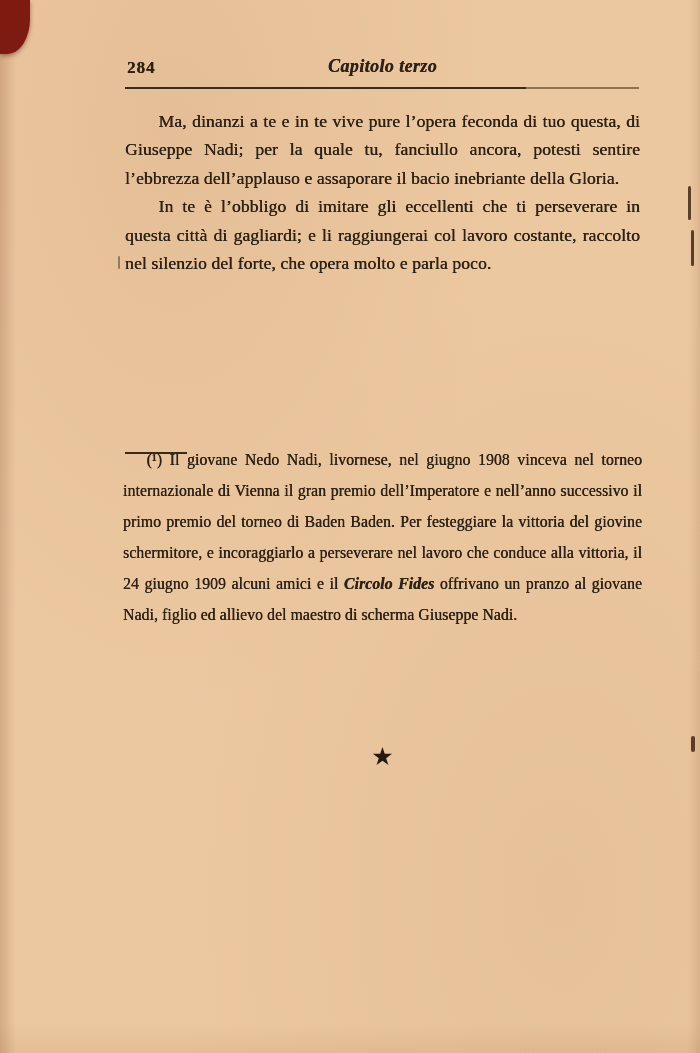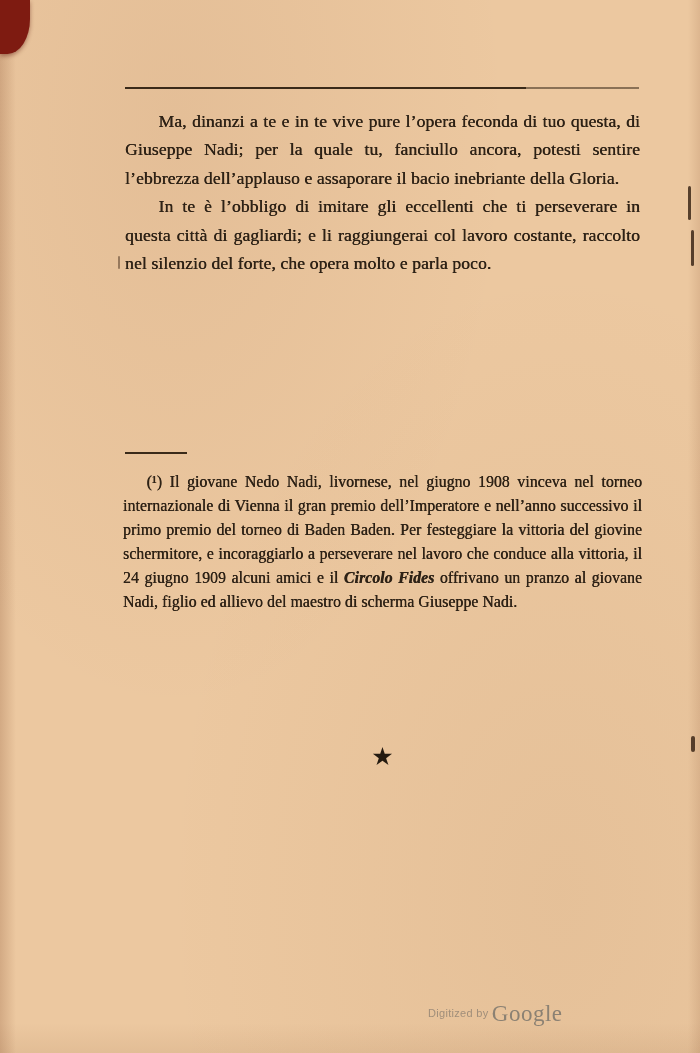--- a/index.html
+++ b/index.html
@@ -56,22 +56,22 @@
     font-size: 17.6px; line-height: 28.4px;
     text-align: justify; letter-spacing: 0.1px;
   }
   .body-text p { margin: 0; text-indent: 1.9em; }
 
   .footnote-separator {
     position: absolute; left: 125px; top: 452px;
     width: 62px; height: 2px; background: #3a2a19;
   }
   .footnote {
-    position: absolute; left: 123px; top: 470px; width: 519px;
-    font-size: 15.7px; line-height: 24px;
+    position: absolute; left: 123px; top: 444px; width: 519px;
+    font-size: 15.7px; line-height: 31px;
     text-align: justify; letter-spacing: 0.1px;
   }
   .footnote p { margin: 0; text-indent: 1.5em; }
   .footnote .fn-italic { font-style: italic; font-weight: bold; }
 
   .star-row {
     position: absolute; left: 125px; top: 742px; width: 515px;
     text-align: center; font-size: 25px; color: #241a10;
   }
 
@@ -91,34 +91,35 @@
 <body>
 
 <div class="page">
 
   <div class="binding-corner"></div>
   <div class="edge-mark m1"></div>
   <div class="edge-mark m2"></div>
   <div class="edge-mark m3"></div>
   <div class="edge-mark m4"></div>
 
+  <div class="header">
+    <span class="page-number ink">284</span>
+    <span class="chapter-title ink">Capitolo terzo</span>
+  </div>
   <div class="header-rule"></div>
 
   <div class="body-text ink">
     <p>Ma, dinanzi a te e in te vive pure l’opera feconda di tuo questa, di Giuseppe Nadi; per la quale tu, fanciullo ancora, potesti sentire l’ebbrezza dell’applauso e assaporare il bacio inebriante della Gloria.</p>
     <p>In te è l’obbligo di imitare gli eccellenti che ti perseverare in questa città di gagliardi; e li raggiungerai col lavoro costante, raccolto nel silenzio del forte, che opera molto e parla poco.</p>
   </div>
 
   <div class="footnote-separator"></div>
 
   <div class="footnote ink">
     <p><span>(¹) Il giovane Nedo Nadi, livornese, nel giugno 1908 vinceva nel torneo internazionale di Vienna il gran premio dell’Imperatore e nell’anno successivo il primo premio del torneo di Baden Baden. Per festeggiare la vittoria del giovine schermitore, e incoraggiarlo a perseverare nel lavoro che conduce alla vittoria, il 24 giugno 1909 alcuni amici e il </span><span class="fn-italic">Circolo Fides</span><span> offrivano un pranzo al giovane Nadi, figlio ed allievo del maestro di scherma Giuseppe Nadi.</span></p>
   </div>
 
   <div class="star-row">
     <span>★</span>
   </div>
 
-  <div class="watermark">
-    <span class="wm-prefix">Digitized by </span><span class="wm-logo">Google</span>
-  </div>
 
 </div>
 
 </body></html>

